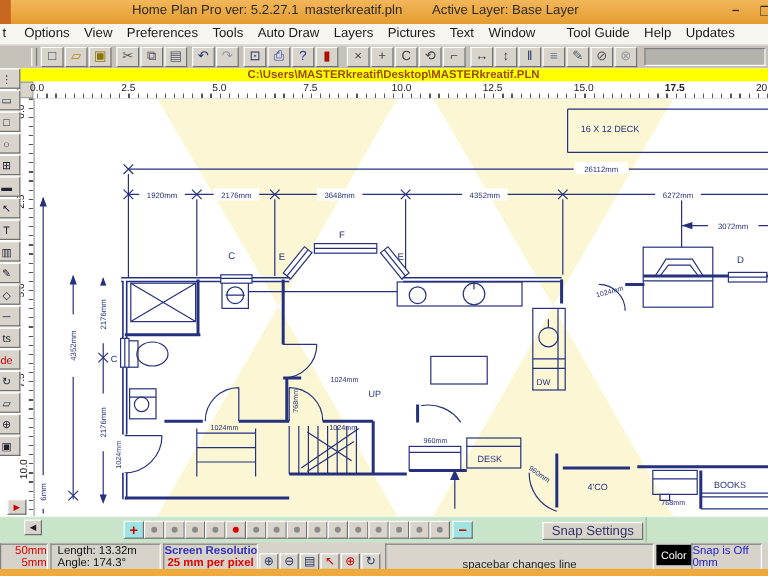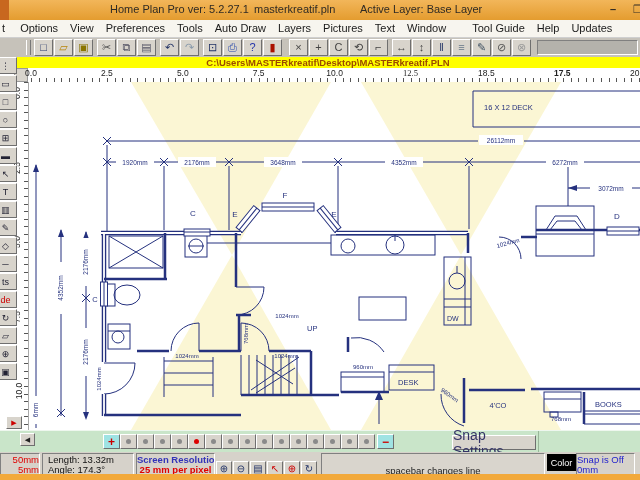--- a/index.html
+++ b/index.html
@@ -36,21 +36,21 @@
   #canvas{position:absolute;left:28px;top:82px;width:612px;height:348px;background:#fff;overflow:hidden;border-left:1px solid #aaa;}
   #scroll-red{position:absolute;left:6px;top:416px;width:16px;height:13px;font-size:7px;color:#cc0000;display:flex;align-items:center;justify-content:center;}
   
   #layerrow{position:absolute;left:0;top:430px;width:640px;height:22px;background:#c9e5c9;border-top:1px solid #eef7ee;}
   #scroll-left{position:absolute;left:20px;top:2px;width:15px;height:13px;font-size:7px;color:#222;display:flex;align-items:center;justify-content:center;}
   #layerdots{position:absolute;left:103px;top:3px;display:flex;}
   .dot-btn{width:17px;height:15px;display:flex;align-items:center;justify-content:center;flex:none;margin-right:0;}
   .dot{width:5px;height:5px;border-radius:50%;background:#8a8a8a;}
   .dot.active{background:#dd0000;}
   .pm-btn{background:#9fe3e3;color:#cc0000;font-weight:bold;font-size:12px;line-height:1;}
-  #snap-settings{position:absolute;left:452px;top:4px;width:84px;height:15px;font-size:14px;color:#333366;display:flex;align-items:center;justify-content:center;}
+  #snap-settings{position:absolute;left:452px;top:4px;width:84px;height:15px;font-size:11px;color:#333366;display:flex;align-items:center;justify-content:center;}
   #layer-divider{position:absolute;left:538px;top:0;width:1px;height:22px;background:#9ab79a;}
   
   #statusbar{position:absolute;left:0;top:452px;width:640px;height:22px;background:#d6d2ca;font-size:9.5px;}
   .st-panel{position:absolute;top:1px;height:31px;overflow:hidden;}
   .st-panel div{line-height:10px;white-space:nowrap;}
   #st-coords{left:0;width:40px;color:#e00000;text-align:right;padding-top:1px;}
   #st-len{left:42px;width:92px;padding:1px 0 0 5px;color:#111;}
   #st-res{left:136px;width:79px;text-align:center;padding-top:1px;font-weight:bold;}
   #st-res .l1{color:#3333b8;}
   #st-res .l2{color:#e00000;}
@@ -164,22 +164,22 @@
   <div id="pathbar-stub" class="raised"></div>
   <div id="pathbar">C:\Users\MASTERkreatif\Desktop\MASTERkreatif.PLN</div>
 
   <div id="rulercorner"></div>
   <div id="hruler">
       <span style="left: 3px;">0.0</span>
       <span style="left: 78.9px;">2.5</span>
       <span style="left: 154.8px;">5.0</span>
       <span style="left: 230.7px;">7.5</span>
       <span style="left: 306.6px;">10.0</span>
-      <span style="left: 382.5px; font-family: Liberation Serif, serif;">12.5</span>
-      <span style="left: 458.4px;">18.5</span>
+      <span style="left: 382.5px;">12.5</span>
+      <span style="left: 458.4px;">15.0</span>
       <span style="left: 534.3px; font-weight: bold;">17.5</span>
       <span style="left: 610.2px;">20.0</span>
     </div>
   <div id="vruler">
       <span style="top: 6px;">0.0</span>
       <span style="top: 80.5px;">2.5</span>
       <span style="top: 155px;">5.0</span>
       <span style="top: 229.5px;">7.5</span>
       <span style="top: 304px;">10.0</span>
     </div>

